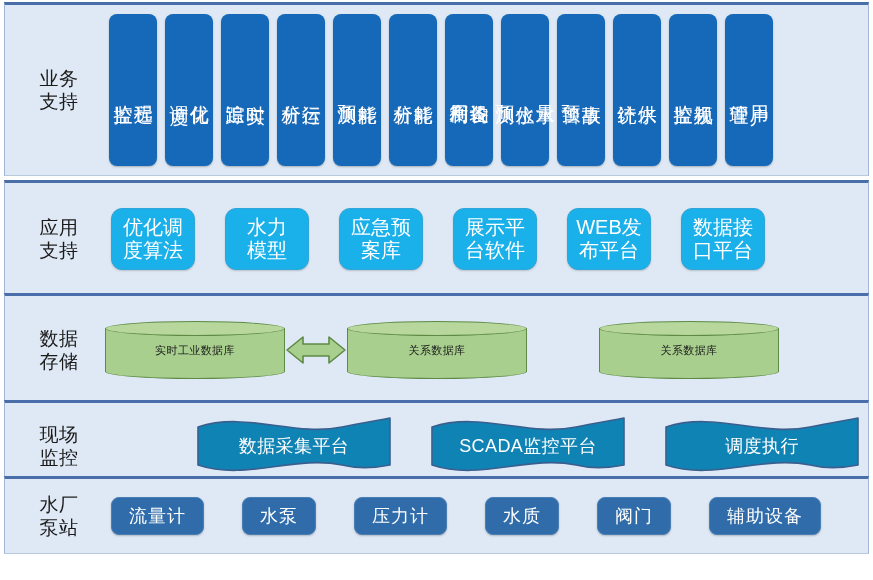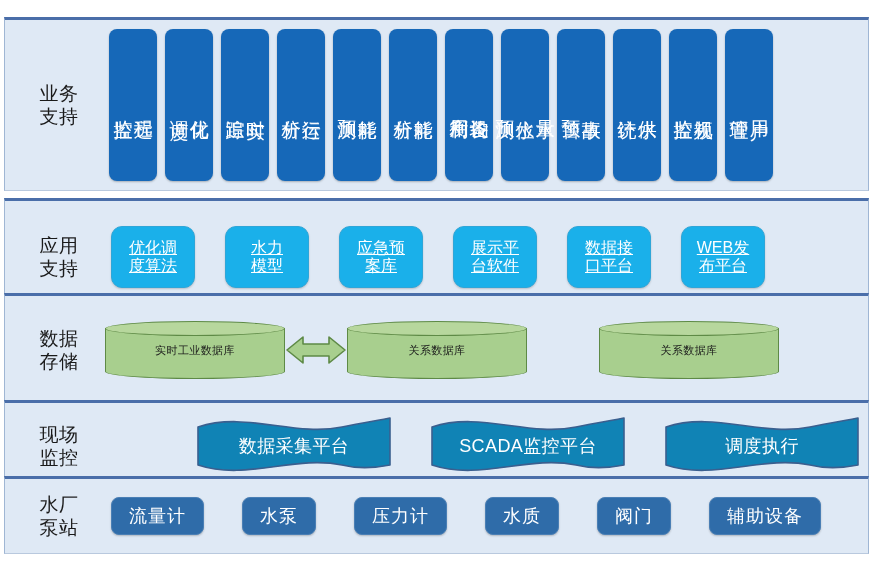--- a/index.html
+++ b/index.html
@@ -30,55 +30,54 @@
     letter-spacing:.5px;
     white-space:pre-line;
     font-family:"Liberation Sans","DejaVu Sans",sans-serif;
   }
   .band-items{
     position:absolute;left:100px;right:8px;top:0;bottom:0;
     display:flex;align-items:center;
   }
 
   
-  #band-business{top:17px;height:174px;}
+  #band-business{top:2px;height:174px;}
   #band-business .band-items{justify-content:flex-start;gap:8px;padding-left:4px;}
   .vcard{
     width:48px;height:152px;
     background:#1668b8;
     border-radius:8px;
     box-shadow:0 1px 2px rgba(0,0,0,.25);
     display:flex;align-items:center;justify-content:center;
     color:#fff;
     font-size:19px;line-height:1.06;
     letter-spacing:.5px;
     text-align:center;
     writing-mode:vertical-rl;
     text-orientation:upright;
     white-space:pre-line;
     flex:0 0 auto;
   }
 
   
-  #band-app{top:198px;height:115px;}
+  #band-app{top:180px;height:115px;}
   #band-app .band-items{justify-content:flex-start;gap:30px;padding-left:6px;}
   .appbox{
     width:84px;height:62px;
     background:#1ab0ea;
     border:1.5px solid #2fa6d8;
     border-radius:11px;
     box-shadow:0 1px 2px rgba(0,0,0,.18);
     display:flex;align-items:center;justify-content:center;
     color:#ffffff;
-    font-size:16px;line-height:1.12;
+    font-size:20px;line-height:1.12;
     text-align:center;
     white-space:pre-line;
     box-sizing:border-box;
     flex:0 0 auto;
-    text-decoration:underline;
   }
 
   
   #band-data{top:293px;height:112px;}
   #band-data .band-items{justify-content:flex-start;padding-left:0px;}
   .cyl{
     position:relative;
     height:58px;
     flex:0 0 auto;
   }
@@ -188,24 +187,24 @@
 支持</div>
     <div class="band-items">
       <div class="appbox">优化调
 度算法</div>
       <div class="appbox">水力
 模型</div>
       <div class="appbox">应急预
 案库</div>
       <div class="appbox">展示平
 台软件</div>
+      <div class="appbox">WEB发
+布平台</div>
       <div class="appbox">数据接
 口平台</div>
-      <div class="appbox">WEB发
-布平台</div>
     </div>
   </div>
 
   <div class="band" id="band-data">
     <div class="band-label">数据
 存储</div>
     <div class="band-items">
 
       <div class="cyl" style="width:180px">
         <div class="body"></div>

